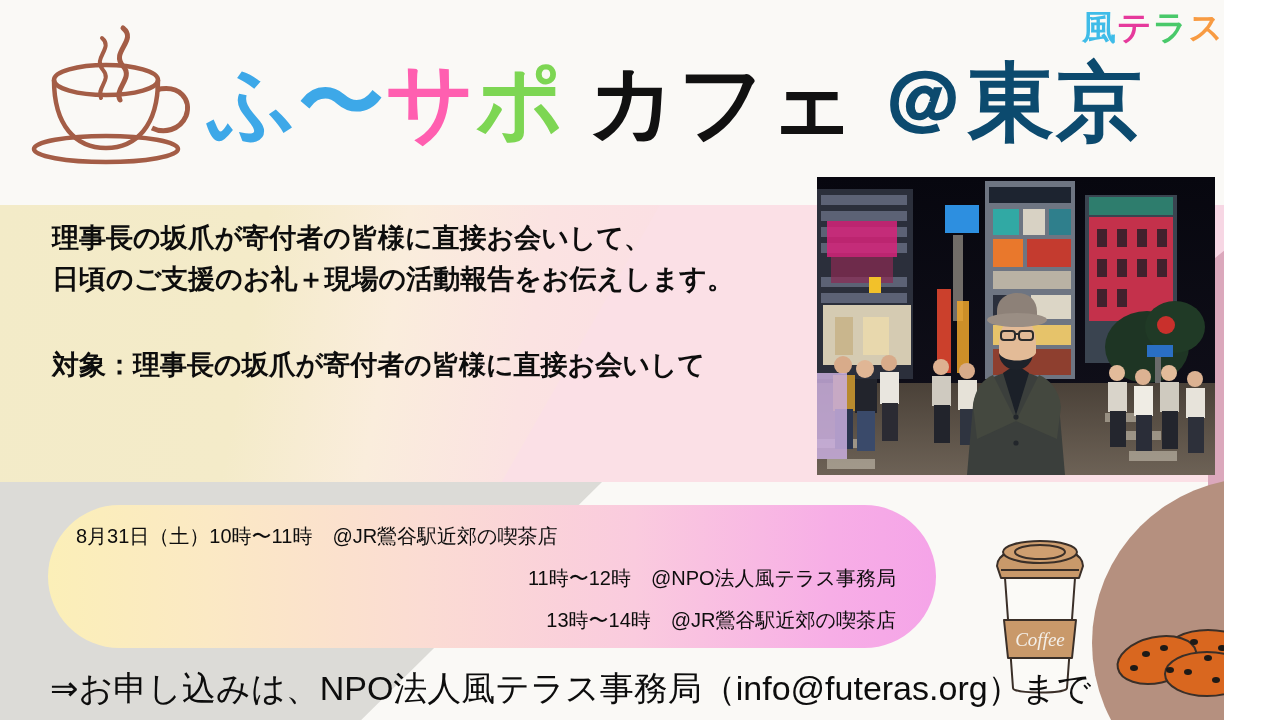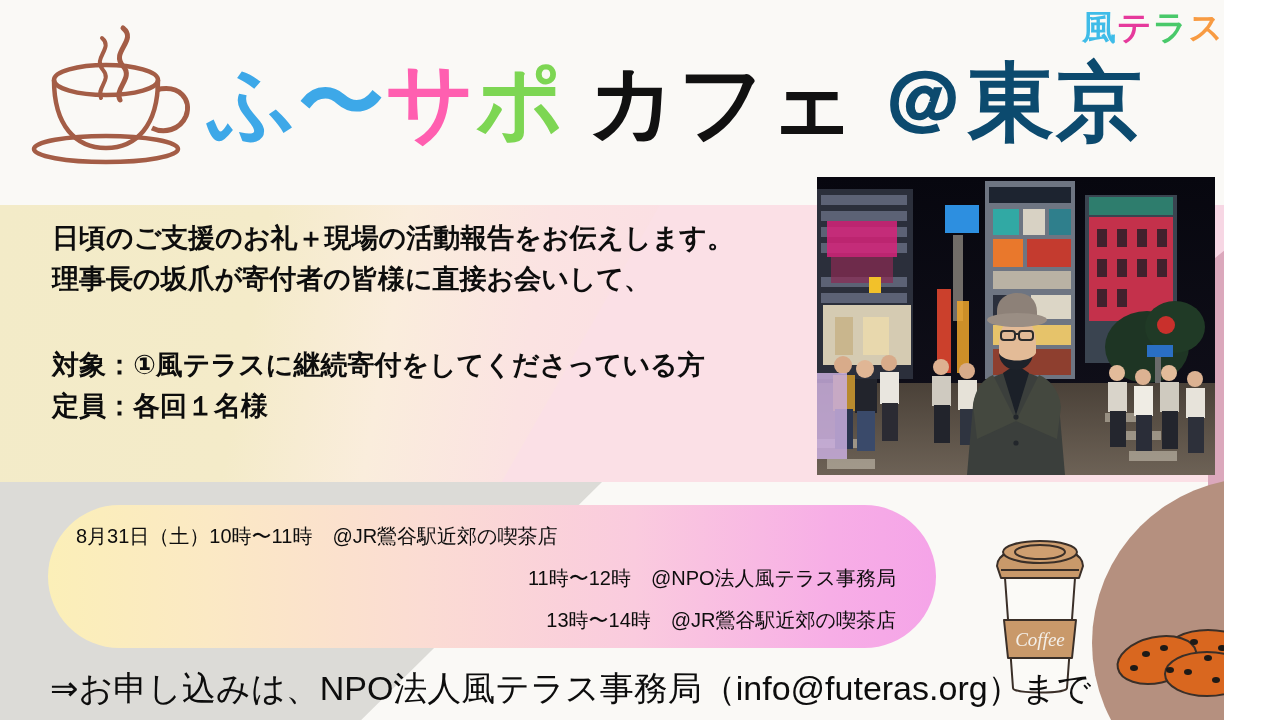--- a/index.html
+++ b/index.html
@@ -220,27 +220,26 @@
 
   <div class="brand-logo">
     <span class="bl-1">風</span><span class="bl-2">テ</span><span class="bl-3">ラ</span><span class="bl-4">ス</span>
   </div>
 
   <div class="title">
     <span class="t-blue">ふ〜</span><span class="t-pink">サ</span><span class="t-green">ポ</span><span class="t-gap"></span><span class="t-black">カフェ</span><span class="t-gap"></span><span class="t-orange">＠東京</span>
   </div>
 
   <div class="intro">
+    <div>理事長の坂爪が寄付者の皆様に直接お会いして、</div>
     <div>日頃のご支援のお礼＋現場の活動報告をお伝えします。</div>
-    <div>理事長の坂爪が寄付者の皆様に直接お会いして、</div>
   </div>
 
   <div class="target-block">
-    <div>対象：①風テラスに継続寄付をしてくださっている方</div>
-    <div>定員：各回１名様</div>
+    <div>対象：理事長の坂爪が寄付者の皆様に直接お会いして</div>
   </div>
 
   <div class="photo">
     <svg viewBox="0 0 398 298" width="398" height="298" aria-hidden="true">
       <defs>
         <linearGradient id="sky" x1="0" y1="0" x2="0" y2="1">
           <stop offset="0" stop-color="#07070f"></stop>
           <stop offset="1" stop-color="#12111c"></stop>
         </linearGradient>
         <linearGradient id="road" x1="0" y1="0" x2="0" y2="1">

